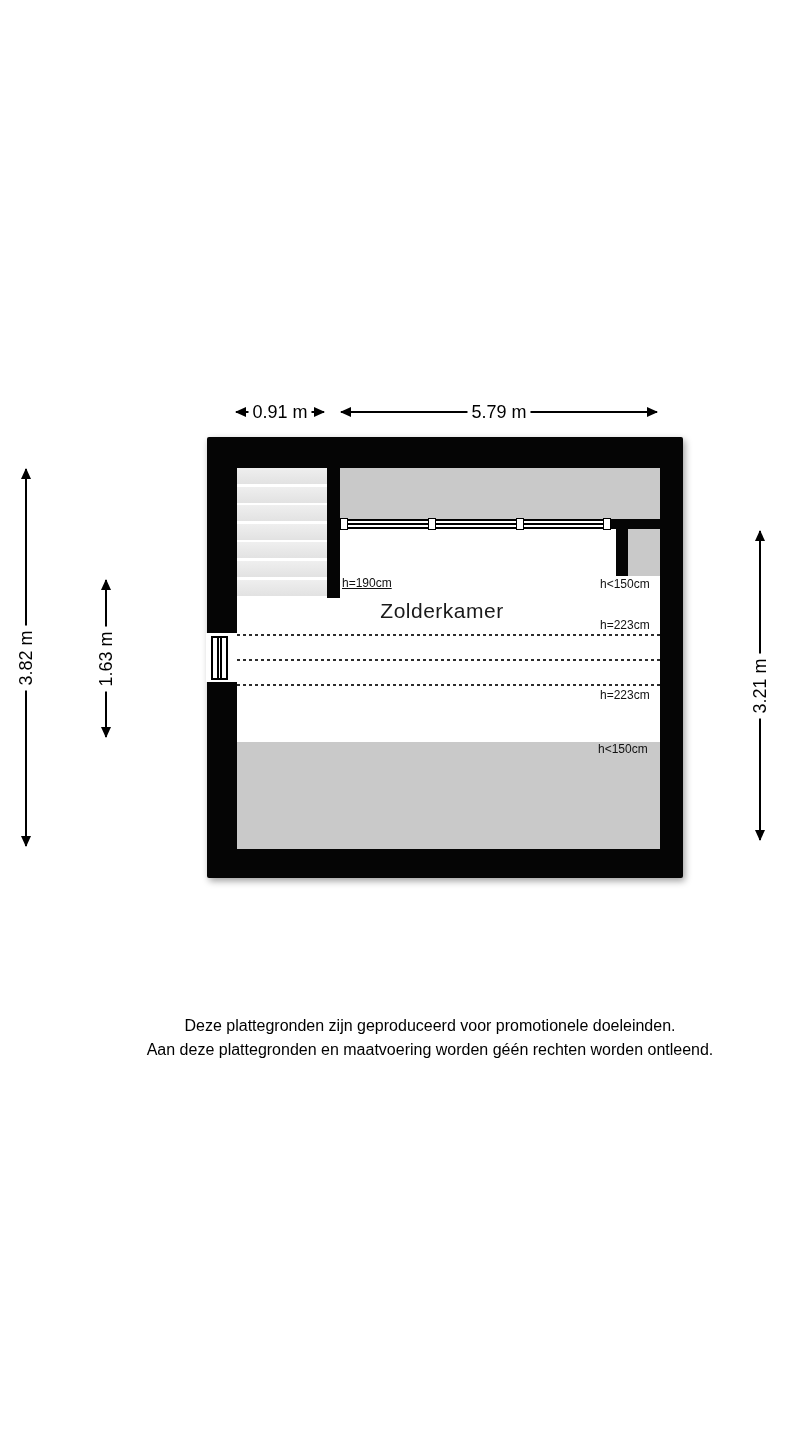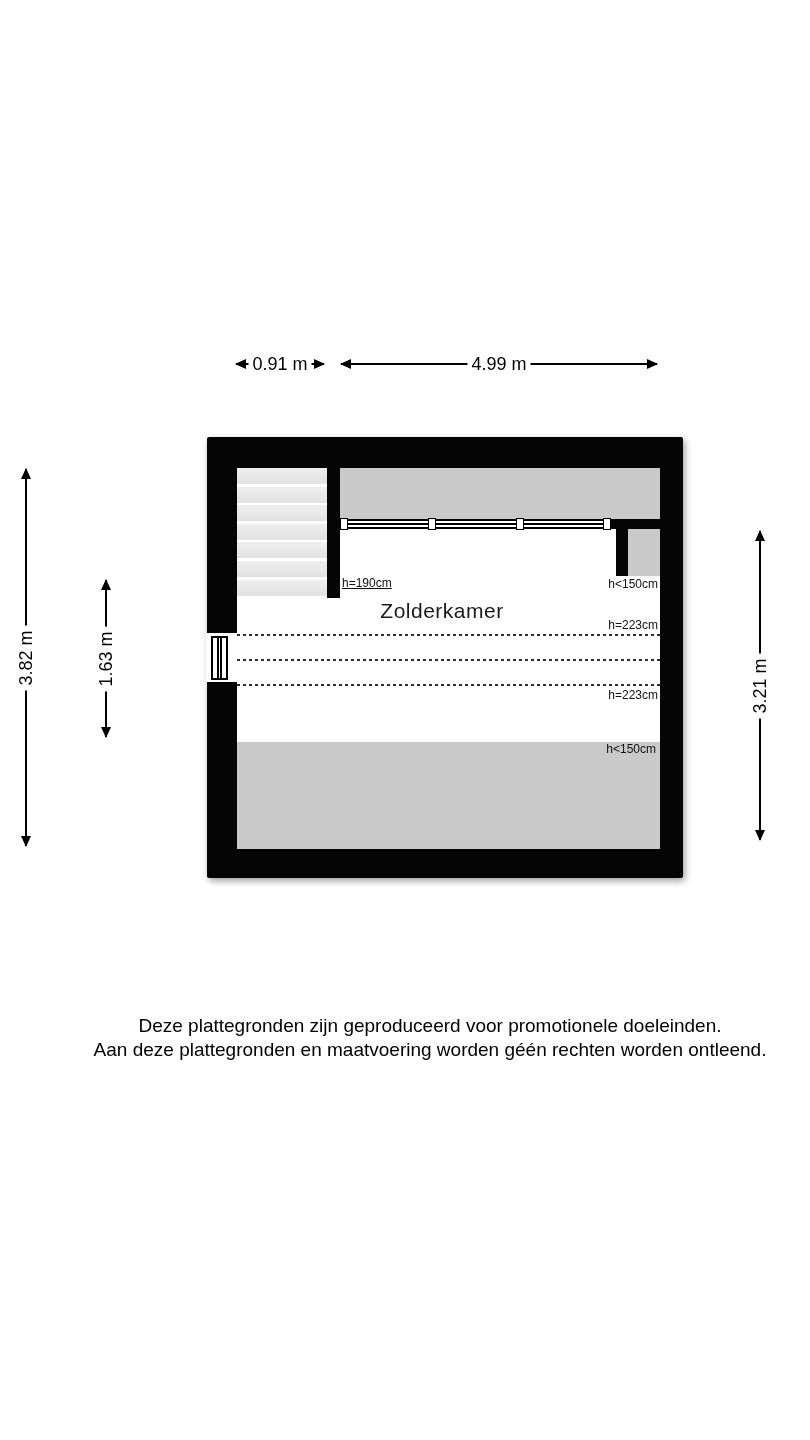--- a/index.html
+++ b/index.html
@@ -37,25 +37,25 @@
     border-left:2px solid #000;border-right:2px solid #000;box-sizing:border-box;
   }
   .dash{
     height:2px;
     background:repeating-linear-gradient(to right,#2d2d2d 0 3px,transparent 3px 6px);
   }
 
   
   .room-title{font-size:21px;letter-spacing:.5px;color:#1a1a1a;text-align:center;}
   .hlabel{font-size:12px;color:#111;white-space:nowrap;}
-  .r{text-align:right;}
-  .footer{font-size:19px;line-height:24px;text-align:center;color:#000;}
+  .r{text-align:left;}
+  .footer{font-size:16px;line-height:24px;text-align:center;color:#000;}
 
   
-  .dim-h{height:20px;}
+  .dim-h{height:20px;margin-top:48px;}
   .dim-h .line{position:absolute;left:1px;right:1px;top:9px;height:2px;background:#000;}
   .dim-v{width:20px;}
   .dim-v .line{position:absolute;top:1px;bottom:1px;left:9px;width:2px;background:#000;}
   .ah{position:absolute;width:0;height:0;}
   .ah-left{left:0;top:5px;border-top:5px solid transparent;border-bottom:5px solid transparent;border-right:11px solid #000;}
   .ah-right{right:0;top:5px;border-top:5px solid transparent;border-bottom:5px solid transparent;border-left:11px solid #000;}
   .ah-up{top:0;left:5px;border-left:5px solid transparent;border-right:5px solid transparent;border-bottom:11px solid #000;}
   .ah-down{bottom:0;left:5px;border-left:5px solid transparent;border-right:5px solid transparent;border-top:11px solid #000;}
   .dim-h .lbl{
     position:absolute;left:50%;top:10px;transform:translate(-50%,-50%);
@@ -75,21 +75,21 @@
     <div class="line"></div>
     <div class="ah ah-left"></div>
     <div class="ah ah-right"></div>
     <div class="lbl">0.91 m</div>
   </div>
 
   <div class="abs dim-h" style="left:340px;top:354px;width:318px;">
     <div class="line"></div>
     <div class="ah ah-left"></div>
     <div class="ah ah-right"></div>
-    <div class="lbl">4.99 m</div>
+    <div class="lbl">5.79 m</div>
   </div>
 
   <div class="abs dim-v" style="left:16px;top:468px;height:379px;">
     <div class="line"></div>
     <div class="ah ah-up"></div>
     <div class="ah ah-down"></div>
     <div class="lbl">3.82 m</div>
   </div>
 
   <div class="abs dim-v" style="left:96px;top:579px;height:159px;">

